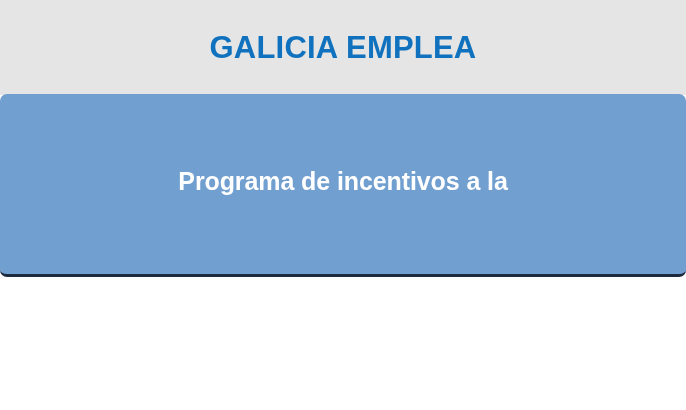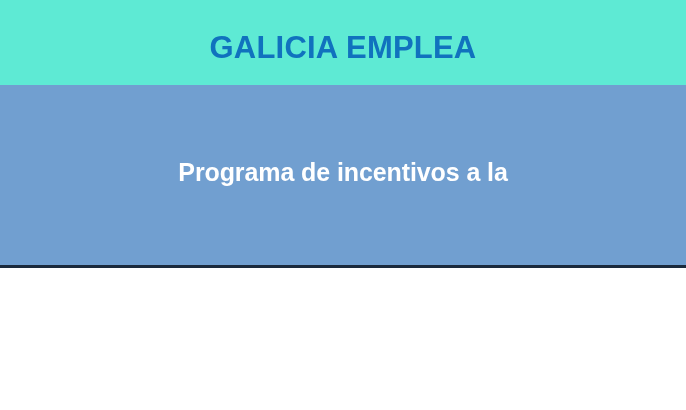--- a/index.html
+++ b/index.html
@@ -19,43 +19,44 @@
   
   .title-area {
     position: absolute;
     left: 0;
     top: 0;
     width: 686px;
     height: 95px;
     display: flex;
     align-items: center;
     justify-content: center;
-    background: #5eead4;
+    background: #e5e5e5;
   }
   .main-title {
     font-size: 31px;
     font-weight: bold;
     letter-spacing: 0.2px;
     color: #1072be;
     white-space: nowrap;
   }
 
   
   .banner {
     position: absolute;
     left: 0;
-    top: 85px;
+    top: 94px;
     width: 686px;
     height: 183px;
     background: #719fd0;
     border-bottom: 3px solid #1b2a3c;
     box-sizing: border-box;
     display: flex;
     align-items: center;
     justify-content: center;
+    border-radius: 7px;
   }
   .banner-text {
     text-align: center;
     color: #ffffff;
     font-size: 25px;
     font-weight: bold;
     line-height: 1.33;
     letter-spacing: -0.1px;
     padding: 0 14px;
     transform: translateY(-2px);

